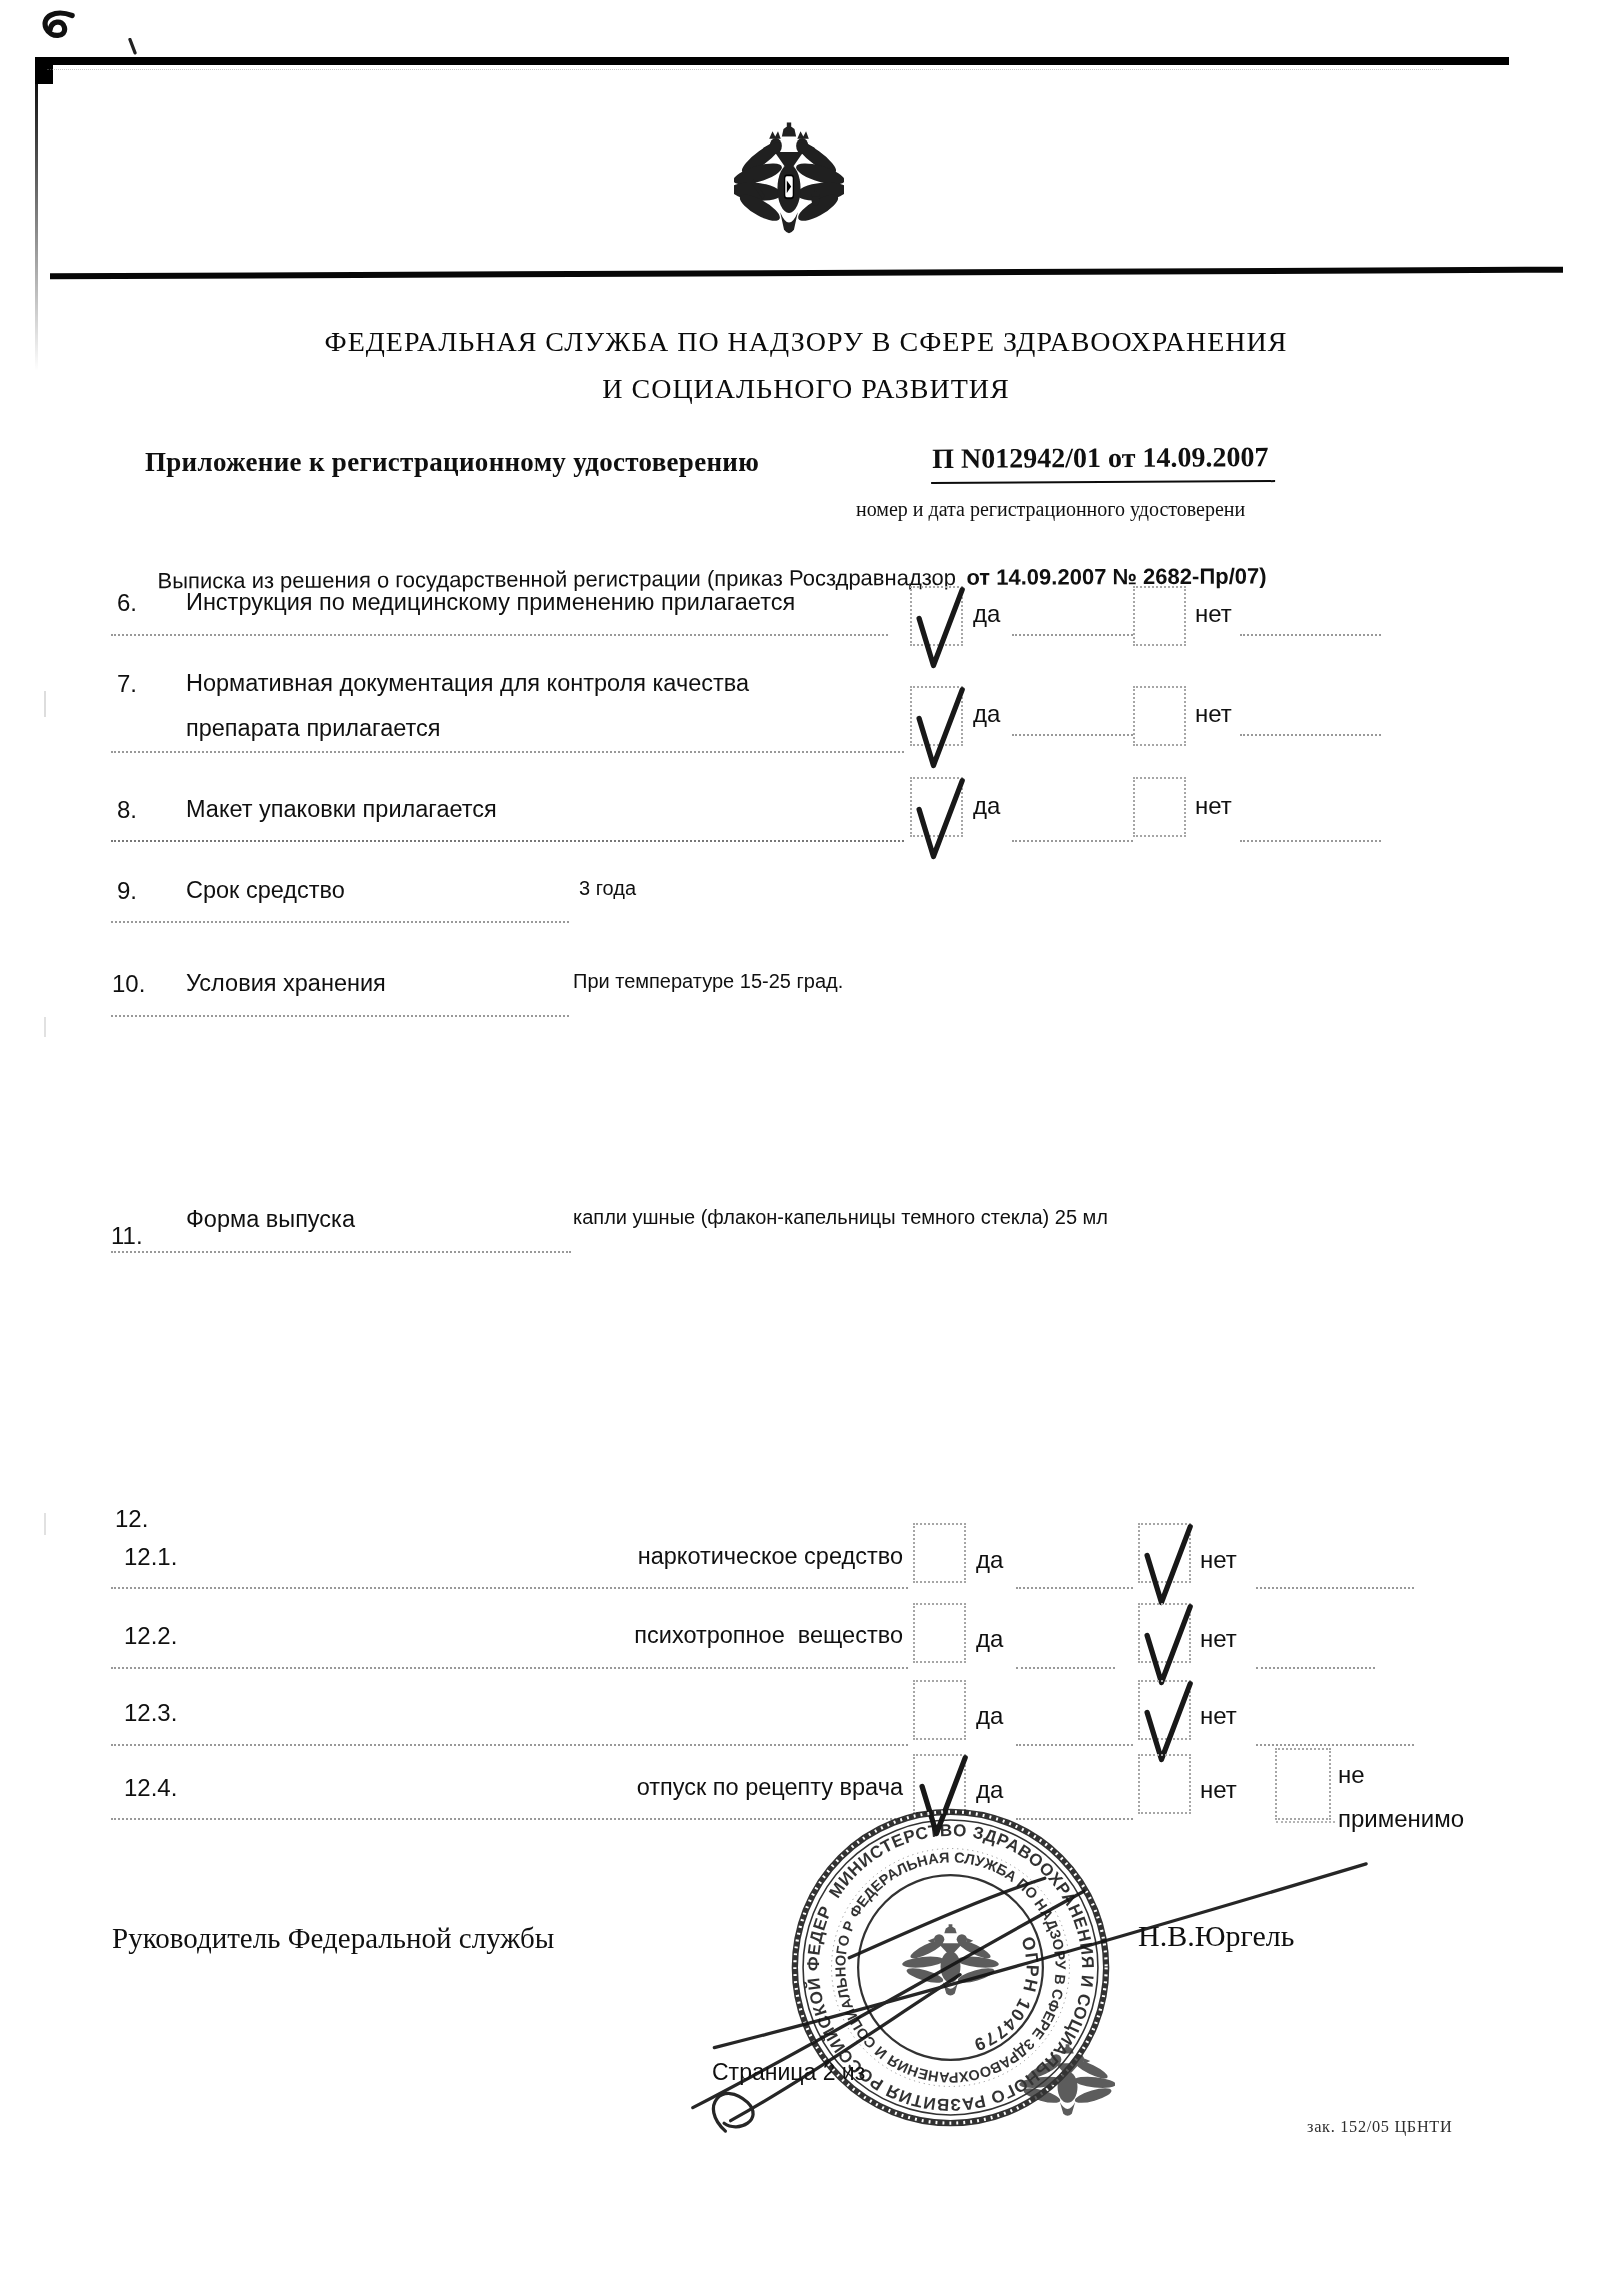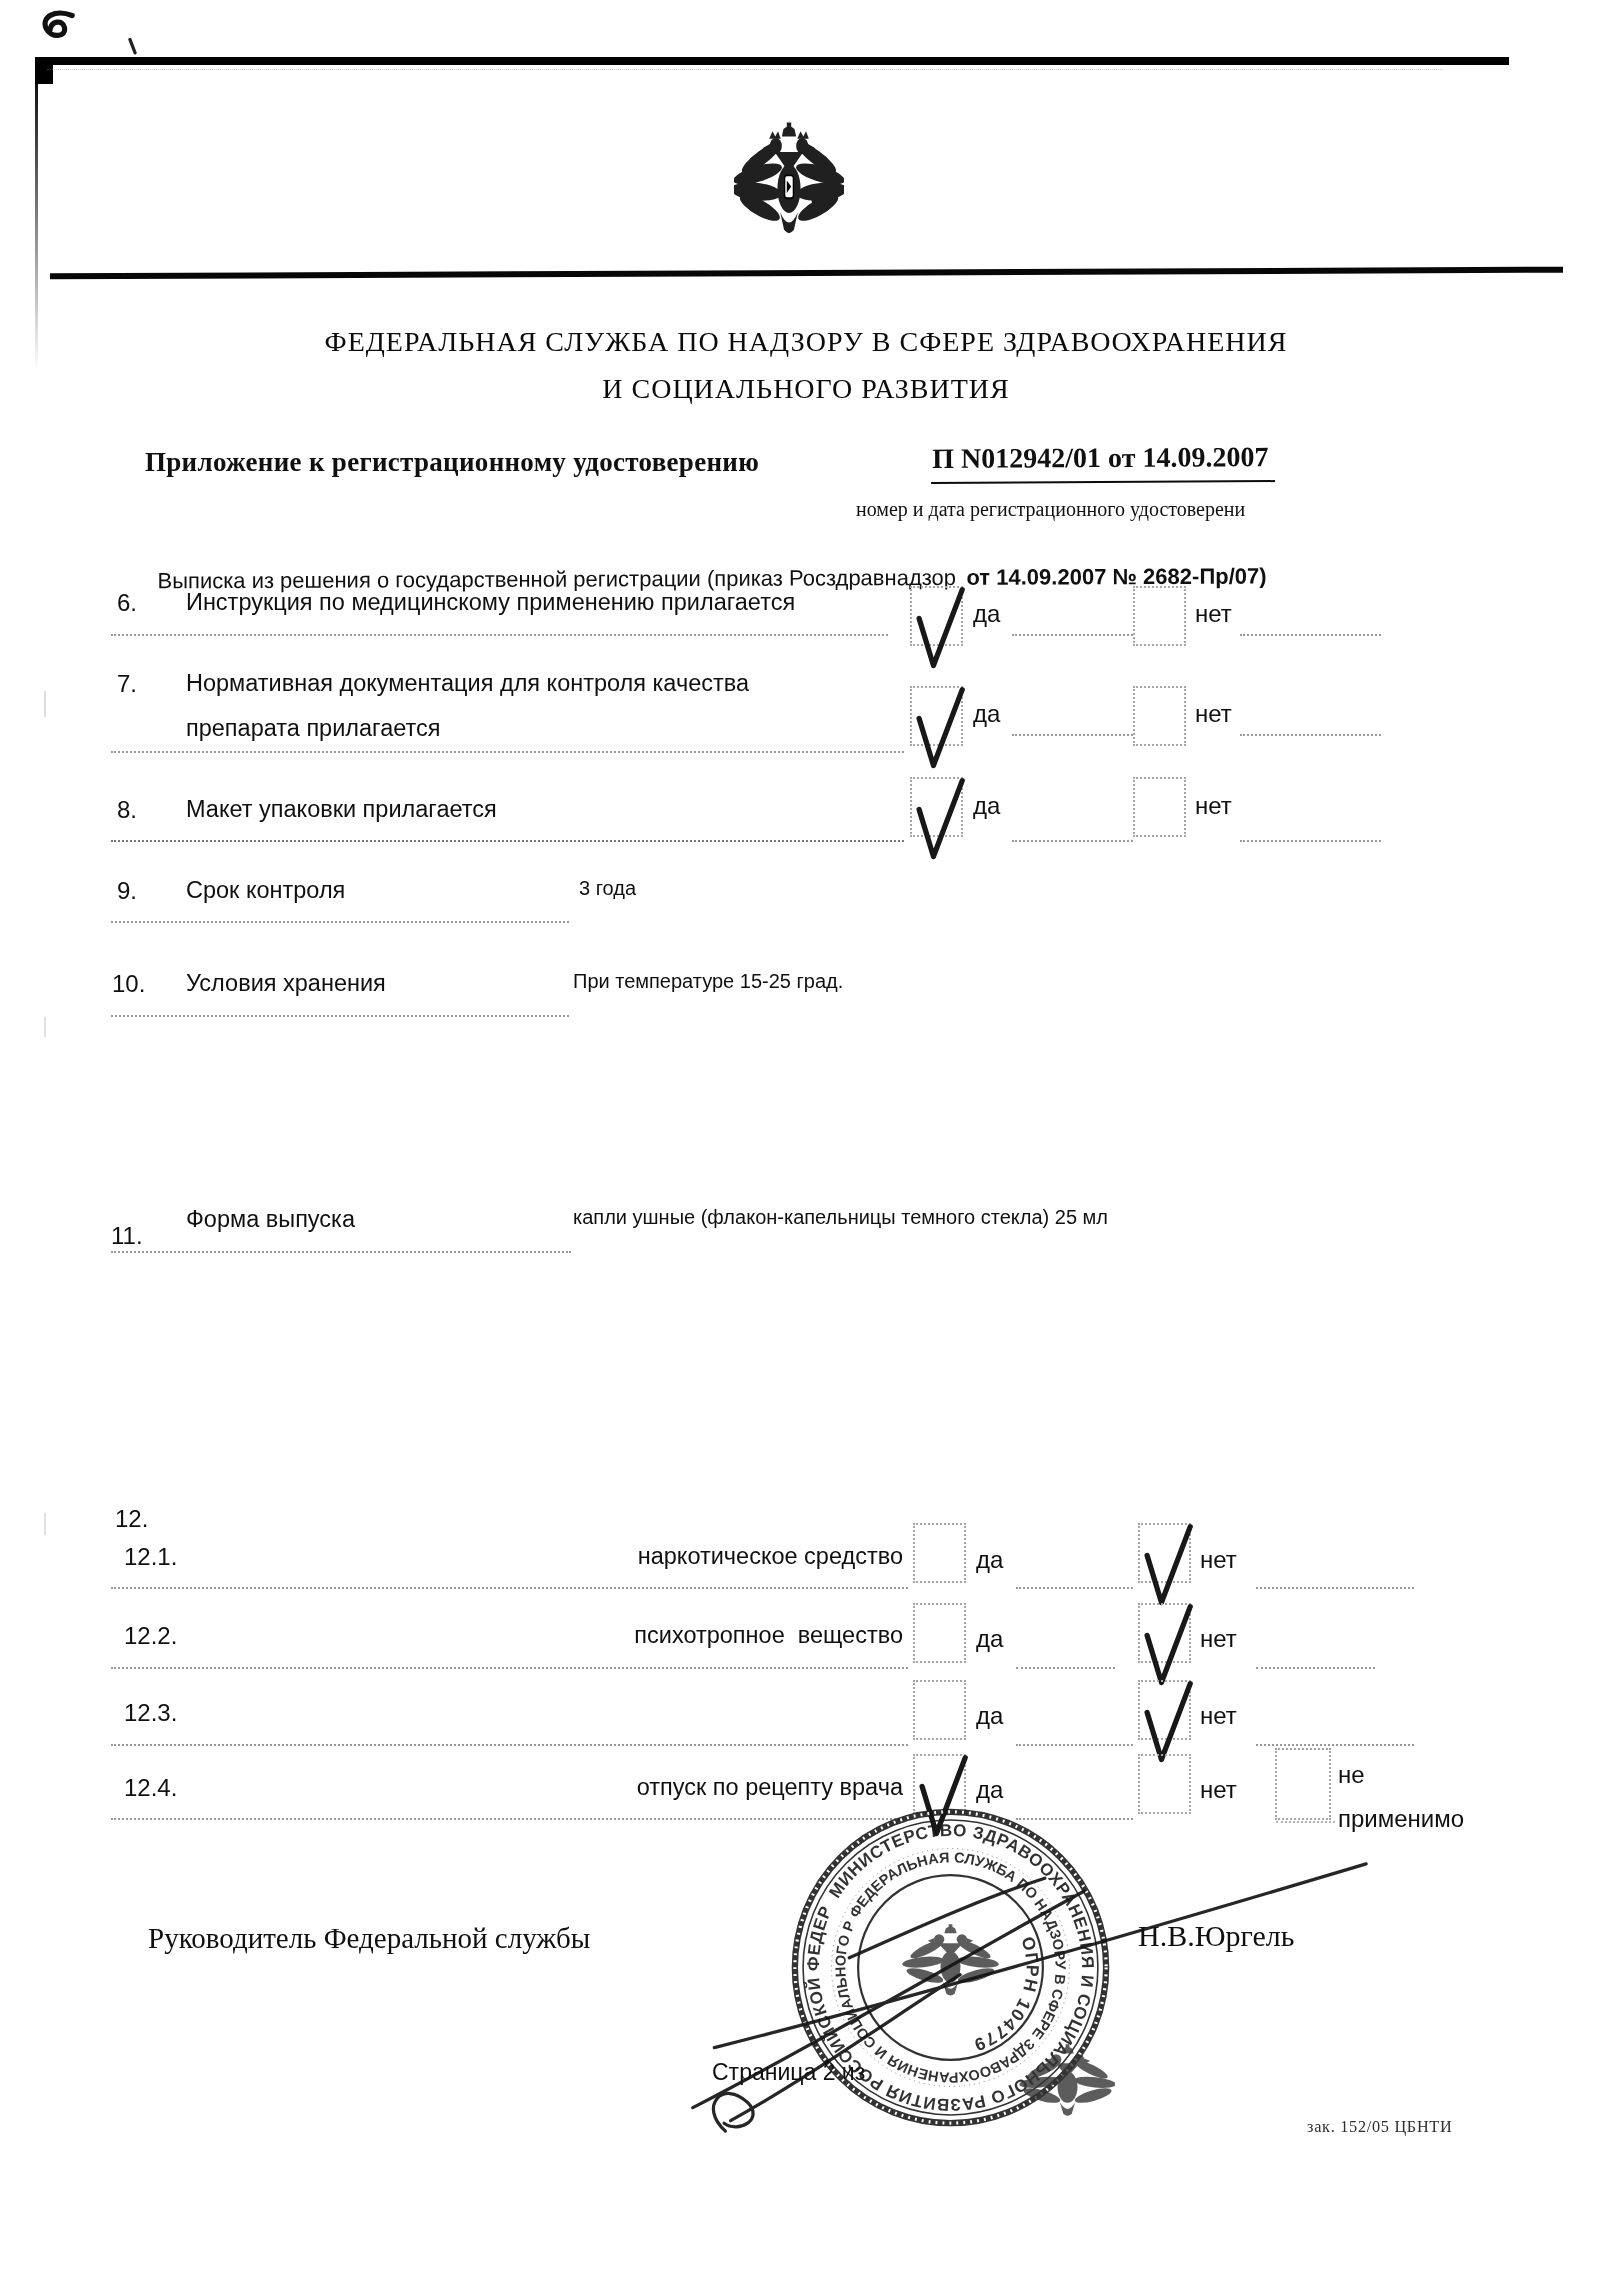--- a/index.html
+++ b/index.html
@@ -21,21 +21,21 @@
   .opt{font-size:24px;}
   .dot{border-bottom:2px dotted #999;height:0;}
   .dot.light{border-bottom-color:#b5b5b5;}
   .cbx{width:53px;height:60px;border:2px dotted #a6a6a6;box-sizing:border-box;}
   .tick{position:absolute;left:-6.5px;top:-5.2px;width:68px;height:93px;overflow:visible;}
   .tick polyline{fill:none;stroke:#181818;stroke-width:8;stroke-linecap:round;stroke-linejoin:round;}
   .divider{background:#070707;}
   .footer-sm{font-size:16.3px;letter-spacing:0.7px;color:#2e2e2e;}
   .pagenote{font-size:23px;}
   .signname{font-size:30px;}
-  .signtitle{font-size:29px;margin-left:36px;}
+  .signtitle{font-size:29px;}
   svg text{font-family:"Liberation Sans","DejaVu Sans",sans-serif;}
 </style>
 </head>
 <body>
 
 <div id="page">
 
   <svg class="abs" style="left:33px;top:9px" width="51" height="52" viewBox="0 0 78 80">
     <path d="M60,10 C34,0 12,12 20,30 C27,45 52,44 48,28 C45,16 28,18 26,32" fill="none" stroke="#111" stroke-width="8" stroke-linecap="round"></path>
   </svg>
@@ -133,21 +133,21 @@
         <polyline points="20,54 42,126 86,10"></polyline>
       </svg>
   </div>
   <div class="abs san opt" style="left:973px;top:792px;">да</div>
   <div class="abs dot" style="left:1012px;top:840px;width:121px;"></div>
   <div class="abs cbx" style="left:1133px;top:777px;"></div>
   <div class="abs san opt" style="left:1195px;top:792px;">нет</div>
   <div class="abs dot" style="left:1240px;top:840px;width:141px;"></div>
 
   <div class="abs san num" style="left:117px;top:877px;">9.</div>
-  <div class="abs san lbl nowrap" style="left:186px;top:877px;">Срок контроля</div>
+  <div class="abs san lbl nowrap" style="left:186px;top:877px;">Срок средство</div>
   <div class="abs san val nowrap" style="left:579px;top:877px;">3 года</div>
   <div class="abs dot" style="left:111px;top:921px;width:458px;"></div>
 
   <div class="abs san num" style="left:112px;top:970px;">10.</div>
   <div class="abs san lbl nowrap" style="left:186px;top:970px;">Условия хранения</div>
   <div class="abs san val nowrap" style="left:573px;top:970px;">При температуре 15-25 град.</div>
   <div class="abs dot" style="left:111px;top:1015px;width:458px;"></div>
 
   <div class="abs san num" style="left:111px;top:1206px;margin-top:16px;">11.</div>
   <div class="abs san lbl nowrap" style="left:186px;top:1206px;">Форма выпуска</div>

